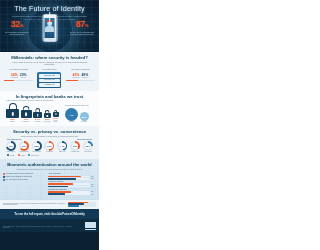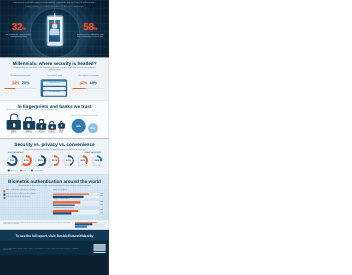--- a/index.html
+++ b/index.html
@@ -287,20 +287,21 @@
 </style>
 </head>
 <body>
 
 <div class="page">
 
   <div class="hero">
     <div class="hero-grid"></div>
     <div class="hero-rings"></div>
 
+    <div class="hero-title">The Future of Identity</div>
     <div class="hero-sub">Consumers worldwide weigh in on biometrics, passwords and the future of authentication</div>
     <div class="hero-sub2">A study of nearly 4,000 adults across the U.S., Asia Pacific and Europe</div>
 
     <div class="phone">
       <div class="phone-screen">
         <div class="phone-av-head"></div>
         <div class="phone-av-body"></div>
         <div class="phone-cap"></div>
       </div>
       <div class="phone-home"></div>
@@ -310,21 +311,21 @@
 
     <div class="stat left">
       <div class="stat-num">
         <span>32</span><small>%</small>
       </div>
       <div class="stat-txt">are comfortable using biometric authentication today</div>
     </div>
 
     <div class="stat right">
       <div class="stat-num">
-        <span>58</span><small>%</small>
+        <span>87</span><small>%</small>
       </div>
       <div class="stat-txt">say they will be comfortable with these technologies in the future</div>
     </div>
   </div>
 
   <div class="sec lite">
     <div class="sec-title">Millennials: where security is headed?</div>
     <div class="sec-sub">Younger adults are less likely to use complex passwords, but more open to biometrics and multifactor authentication</div>
 
     <div class="mil-row">

